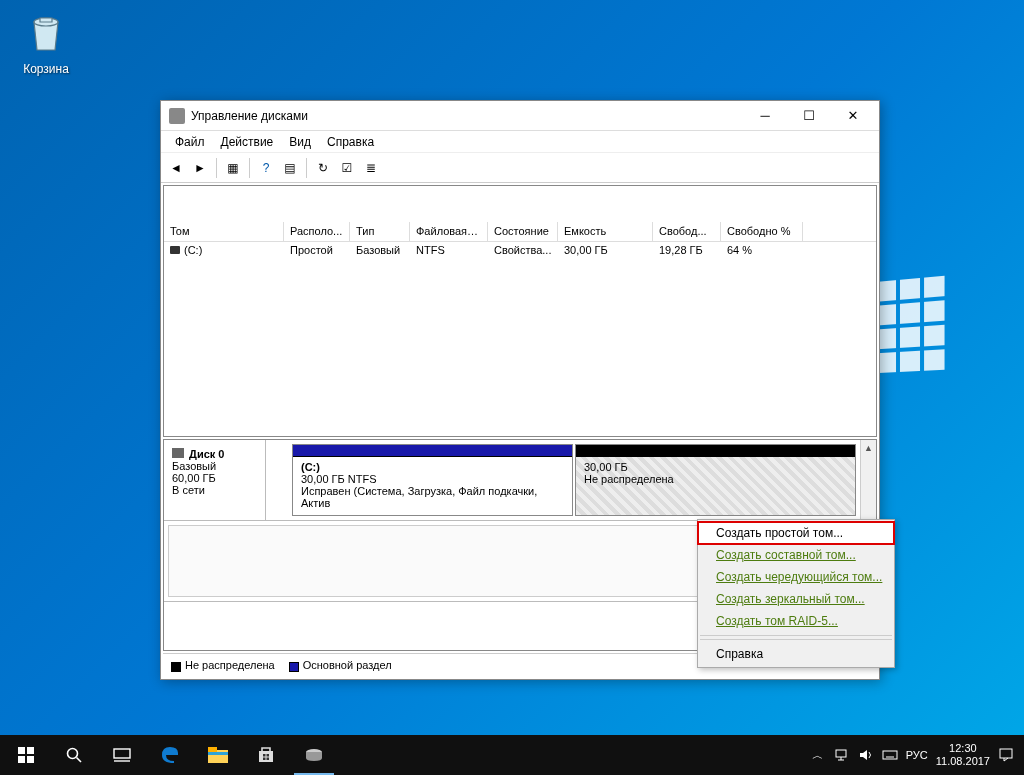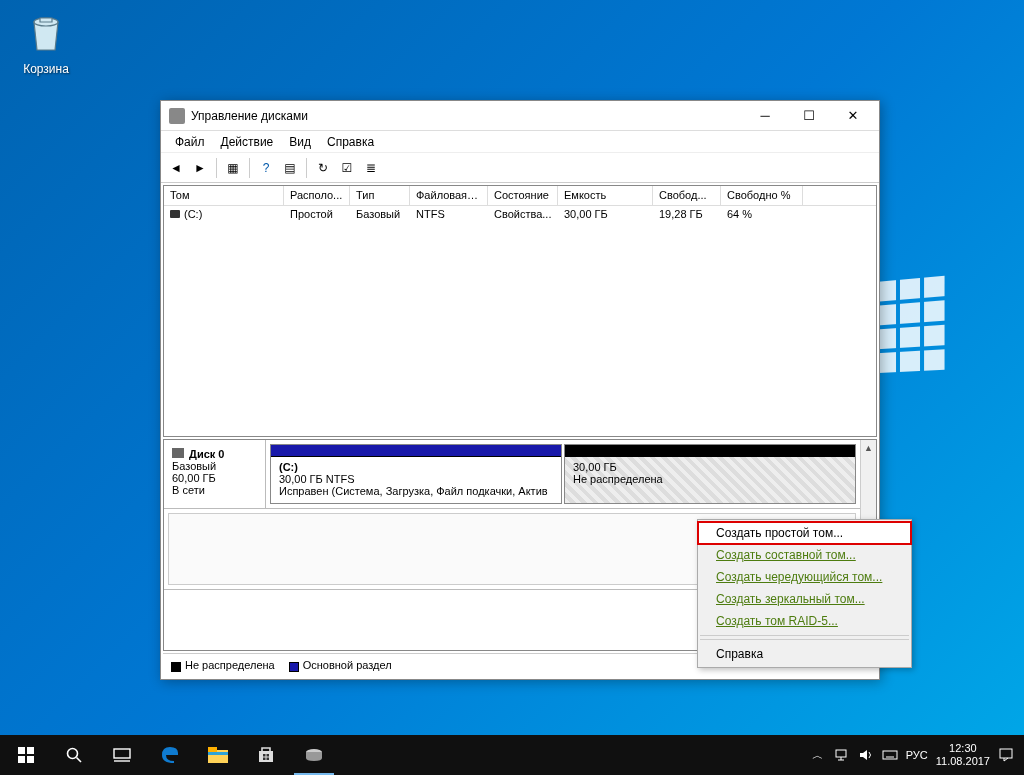--- a/index.html
+++ b/index.html
@@ -23,54 +23,54 @@
 .titlebar .win-btn { width: 44px; height: 28px; display: flex; align-items: center; justify-content: center; font-size: 13px; cursor: pointer; }
 
 .menubar { height: 22px; display: flex; align-items: center; padding: 0 6px; font-size: 12px; border-bottom: 1px solid #eee; }
 .menubar .menu-item { padding: 13px 8px; cursor: pointer; }
 
 .toolbar { height: 30px; display: flex; align-items: center; padding: 0 4px; border-bottom: 1px solid #ccc; gap: 2px; }
 .toolbar .tbtn { width: 22px; height: 22px; display: flex; align-items: center; justify-content: center; font-size: 12px; border: 1px solid transparent; cursor: pointer; }
 .toolbar .tsep { width: 1px; height: 20px; background: #ccc; margin: 0 3px; }
 
 .volume-list { flex: 0 0 252px; border: 1px solid #888; margin: 2px; overflow: hidden; display: flex; flex-direction: column; }
-.vl-header { display: flex; height: 20px; font-size: 11px; background: #fff; border-bottom: 1px solid #ddd; }
+.vl-header { display: flex; height: 20px; font-size: 11px; background: #fff; border-bottom: 1px solid #ddd; margin-top: 36px; }
 .vl-header div { padding: 3px 6px; border-right: 1px solid #ddd; overflow: hidden; white-space: nowrap; text-overflow: ellipsis; }
 .vl-row { display: flex; font-size: 11px; height: 18px; }
 .vl-row div { padding: 2px 6px; overflow: hidden; white-space: nowrap; text-overflow: ellipsis; }
 .col-vol { width: 120px; }
 .col-layout { width: 66px; }
 .col-type { width: 60px; }
 .col-fs { width: 78px; }
 .col-status { width: 70px; }
 .col-cap { width: 95px; }
 .col-free { width: 68px; }
 .col-freepct { width: 82px; }
 
 .disk-pane { flex: 1; border: 1px solid #888; margin: 0 2px 2px 2px; overflow: hidden; position: relative; }
-.disk-row { display: flex; border-bottom: 1px solid #bbb; }
+.disk-row { display: flex; border-bottom: 1px solid #bbb; gap: 22px; }
 .disk-label { width: 102px; padding: 8px 8px; font-size: 11px; border-right: 1px solid #bbb; }
 .disk-label b { font-size: 11px; }
 .disk-parts { flex: 1; display: flex; padding: 4px; gap: 2px; }
 .partition { flex: 1; border: 1px solid #888; position: relative; padding: 16px 8px 6px 8px; font-size: 11px; background: #fff; }
 .partition .stripe { position: absolute; top: 0; left: 0; right: 0; height: 12px; }
 .stripe.primary { background: #1919aa; border-bottom: 1px solid #000; }
 .stripe.unalloc { background: #000; border-bottom: 1px solid #000; }
 .partition.unalloc-bg { background: repeating-linear-gradient(45deg,#eee,#eee 4px,#ddd 4px,#ddd 8px); }
 .disk-parts.cd { min-height: 80px; }
 .disk-scroll { position:absolute; right:0; top:0; bottom:0; width:16px; background:#f0f0f0; border-left:1px solid #ccc; }
 .disk-scroll .arrow{height:16px;display:flex;align-items:center;justify-content:center;font-size:9px;color:#555;}
 
 .legend { height: 24px; border-top: 1px solid #ccc; margin: 0 2px 2px 2px; display: flex; align-items: center; padding: 0 8px; font-size: 11px; gap: 14px; }
 .legend .sw { width: 10px; height: 10px; display: inline-block; margin-right: 4px; border: 1px solid #000; vertical-align: middle; }
 .legend .sw.unalloc { background: #000; }
 .legend .sw.primary { background: #1919aa; }
 
 
-.ctx { position: absolute; left: 697px; top: 519px; width: 215px; background: #f0f0f0; border: 1px solid #aaa; box-shadow: 2px 2px 6px rgba(0,0,0,0.25); font-size: 12px; padding: 2px 0; z-index: 50; }
+.ctx { position: absolute; left: 697px; top: 519px; width: 198px; background: #f0f0f0; border: 1px solid #aaa; box-shadow: 2px 2px 6px rgba(0,0,0,0.25); font-size: 12px; padding: 2px 0; z-index: 50; }
 .ctx .ctx-item { padding: 4px 18px; cursor: pointer; white-space: nowrap; }
 .ctx .ctx-item.disabled { color: #4d7c0f; text-decoration: underline; }
 .ctx .ctx-item.highlight { outline: 2px solid #d00; outline-offset: -1px; background: #fff; }
 .ctx .ctx-sep { height: 1px; background: #ccc; margin: 3px 2px; }
 
 
 .taskbar { position: absolute; bottom: 0; left: 0; right: 0; height: 40px; background: #101010; display: flex; align-items: center; padding: 0 2px; }
 .taskbar .task-btn { width: 48px; height: 40px; display: flex; align-items: center; justify-content: center; cursor: pointer; color: #fff; font-size: 18px; position: relative; }
 .taskbar .task-btn.active::after { content:""; position:absolute; bottom:0; left:4px; right:4px; height:2px; background:#76b9ed; }
 .taskbar .spacer { flex: 1; }

